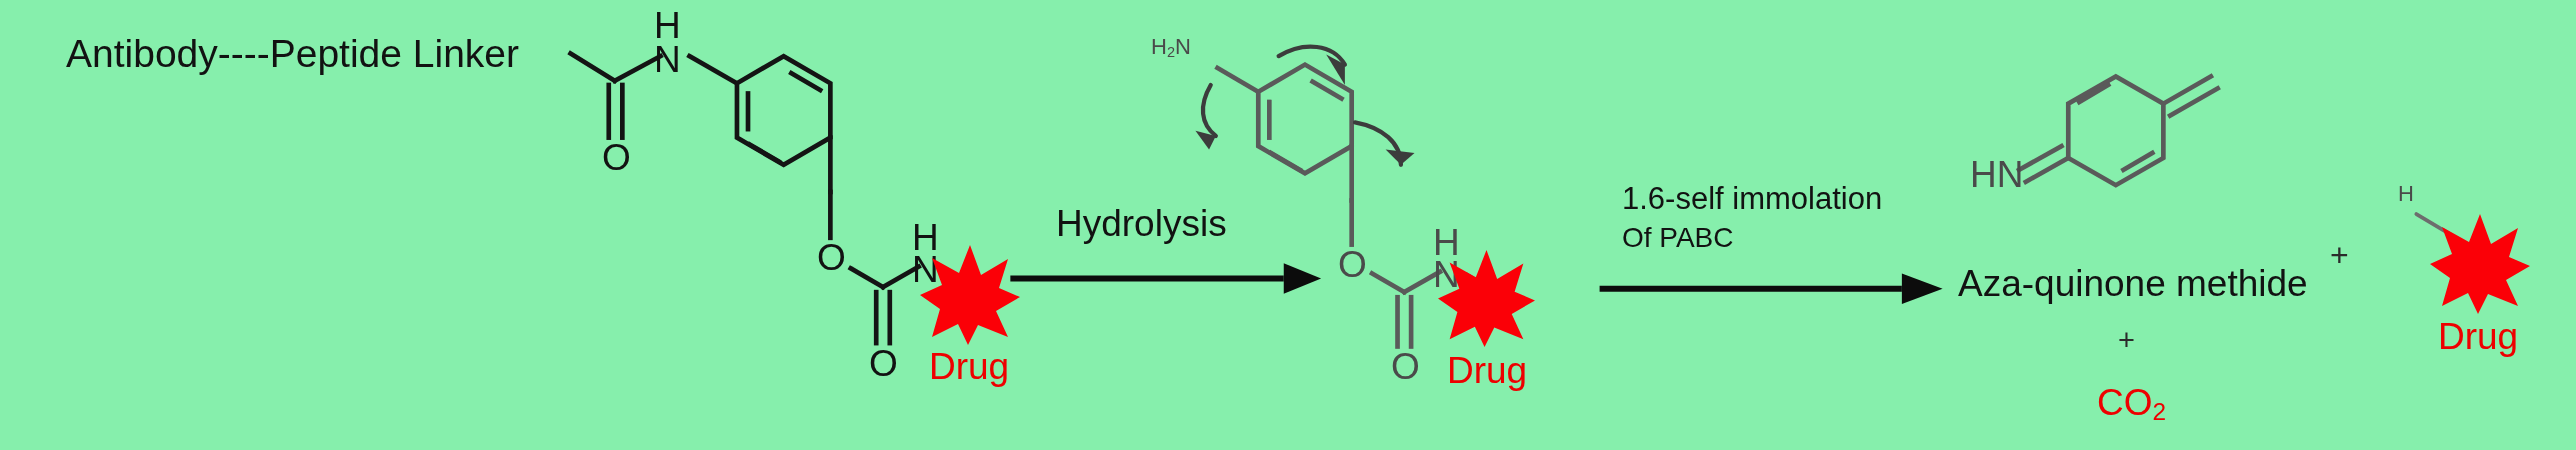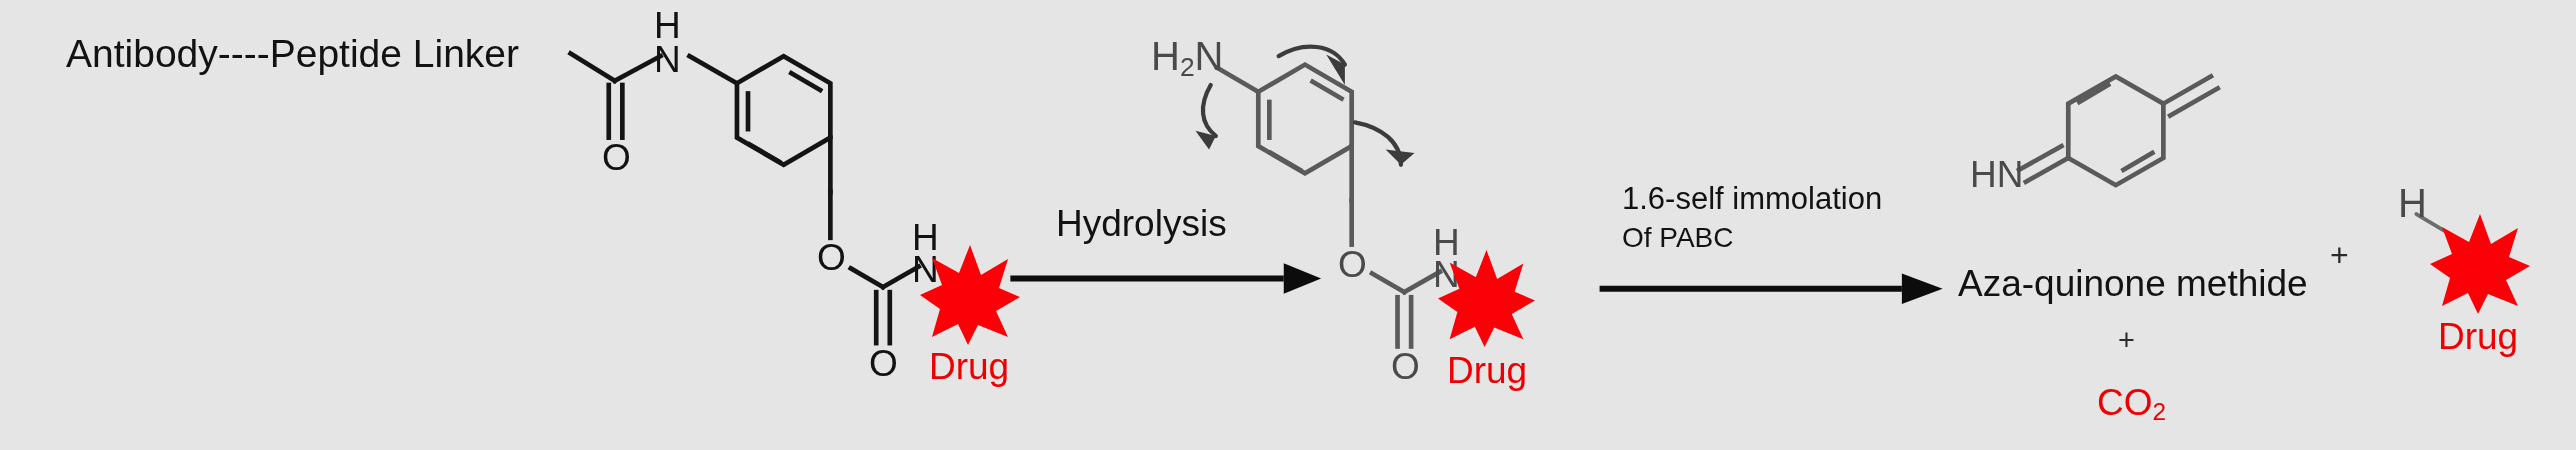--- a/index.html
+++ b/index.html
@@ -5,21 +5,21 @@
 <style>
   html, body {
     margin: 0;
     padding: 0;
     background: #ffffff;
   }
   #scene {
     position: relative;
     width: 2576px;
     height: 451px;
-    background: #e5e5e5;
+    background: #86efac;
     overflow: hidden;
     font-family: "Liberation Sans", sans-serif;
   }
   .lbl {
     position: absolute;
     white-space: nowrap;
     color: #121212;
     line-height: 1;
     font-family: "Liberation Sans", sans-serif;
   }
@@ -28,21 +28,21 @@
 
   
   .t-antibody { left: 66px; top: 34px; font-size: 39px; }
   .t-hydrolysis { left: 1056px; top: 205px; font-size: 37px; }
   .t-immolation-1 { left: 1622px; top: 183px; font-size: 31px; }
   .t-immolation-2 { left: 1622px; top: 224px; font-size: 28px; }
   .t-aza { left: 1958px; top: 265px; font-size: 37px; }
 
   
   .atom { font-size: 37px; font-weight: 400; }
-  .atom-sm { font-size: 40px; }
+  .atom-sm { font-size: 22px; }
   .sub { font-size: 0.66em; vertical-align: -0.22em; }
 
   
   .plus { font-size: 32px; color: #2b2b2b; }
   .plus-sm { font-size: 29px; color: #2b2b2b; }
 
   
   .star {
     position: absolute;
     background: #fb0007;

